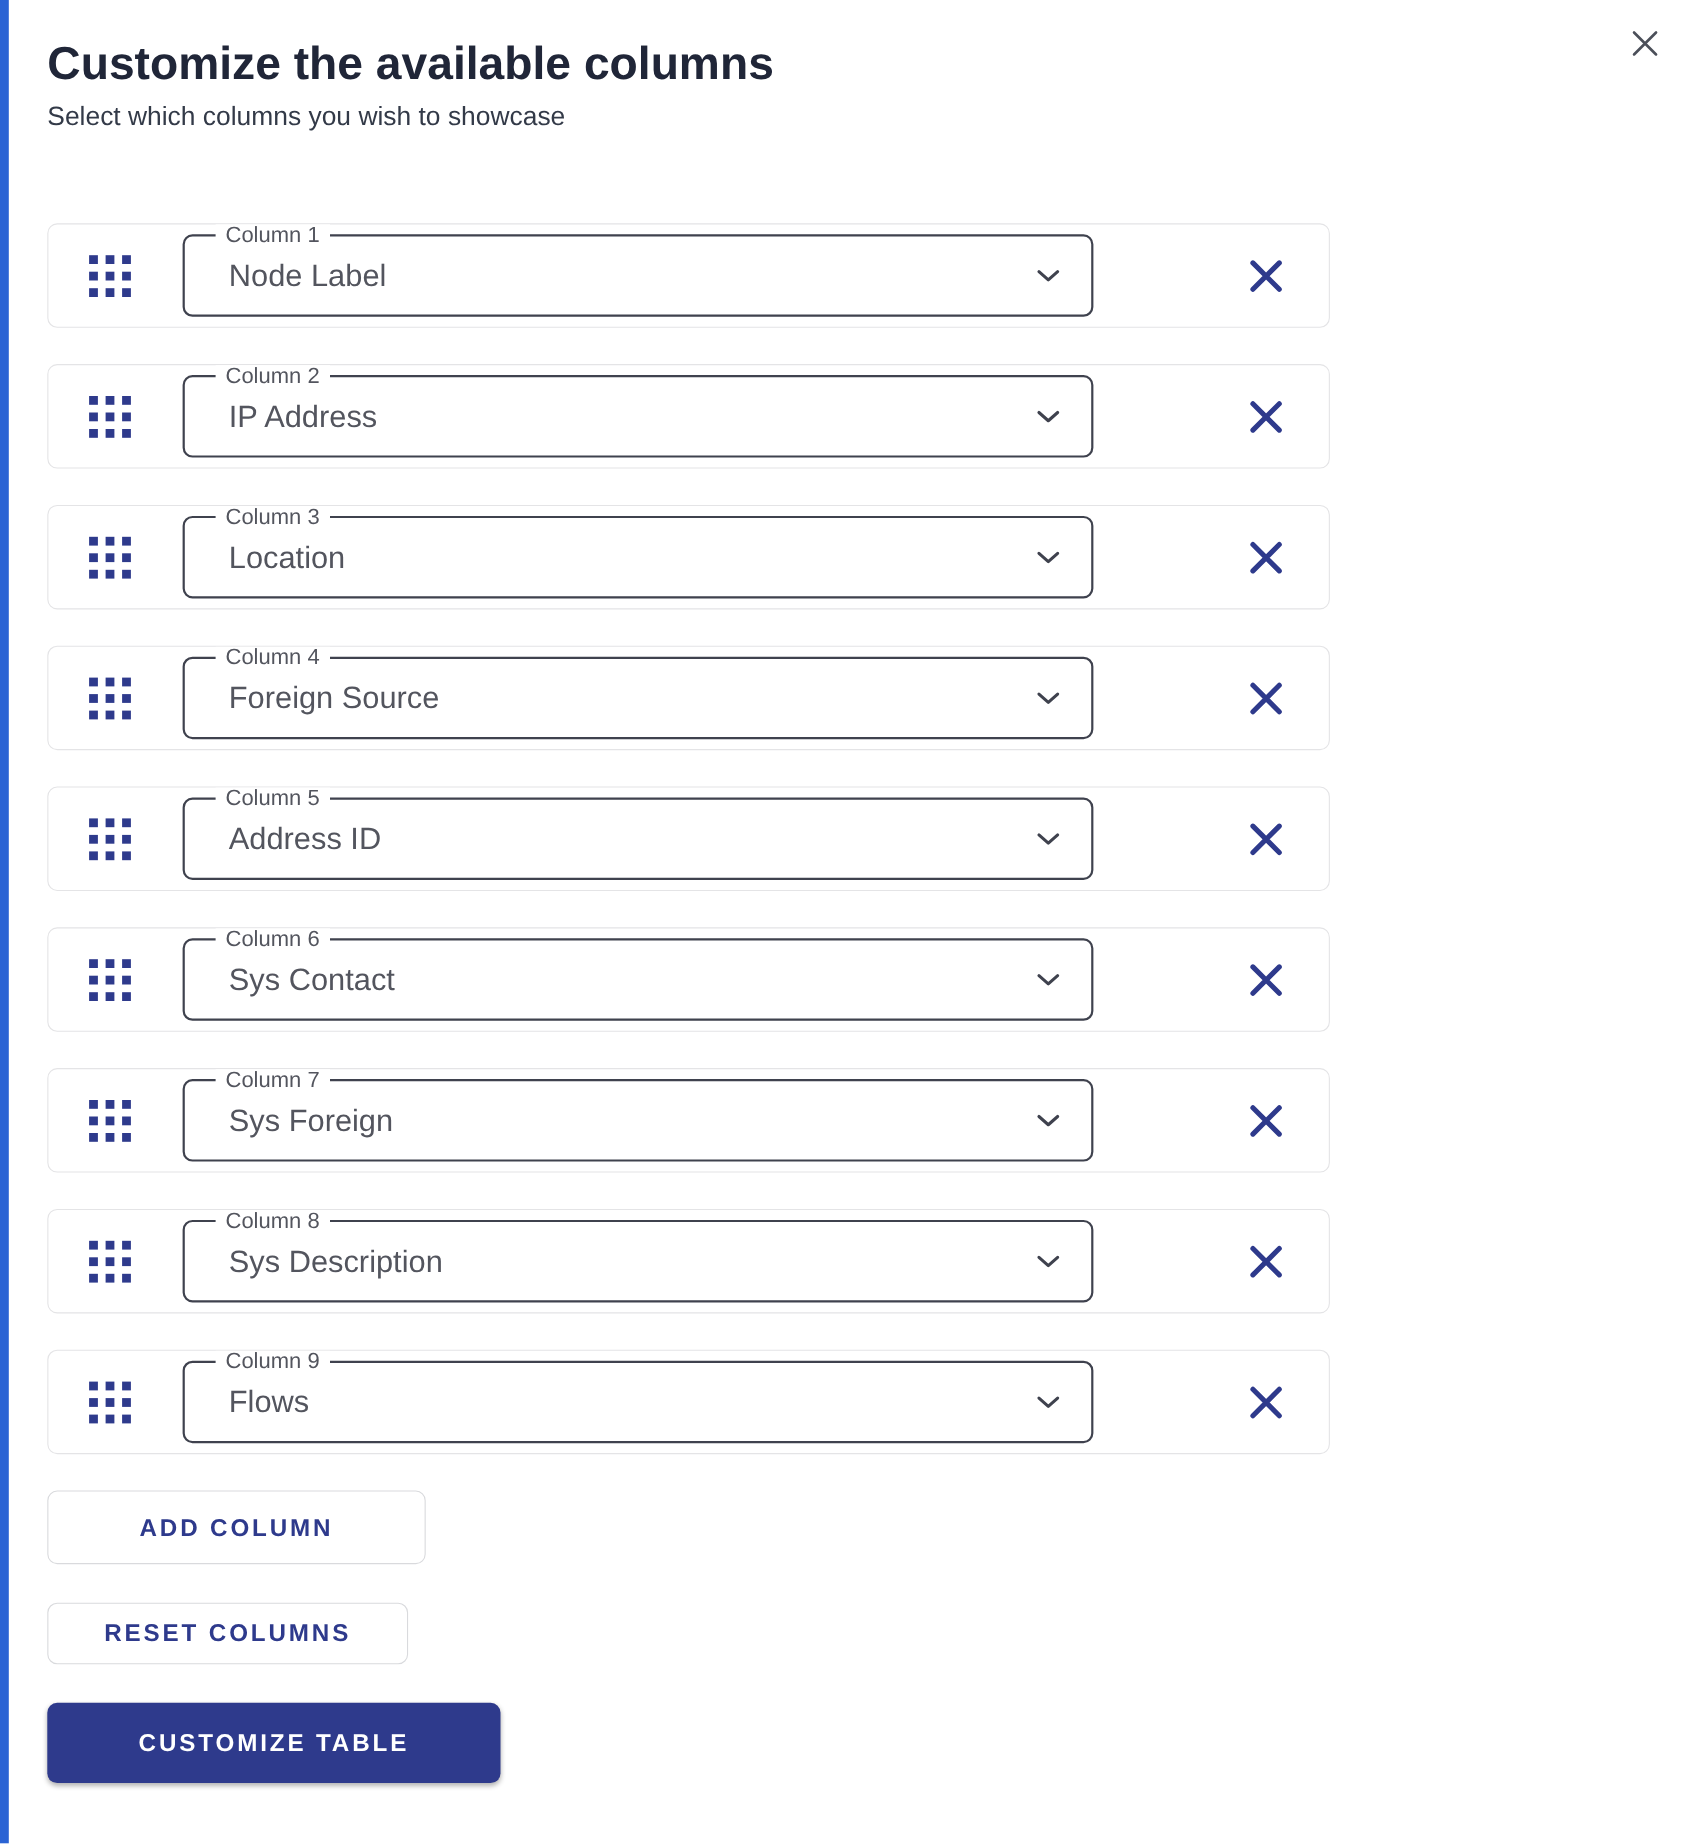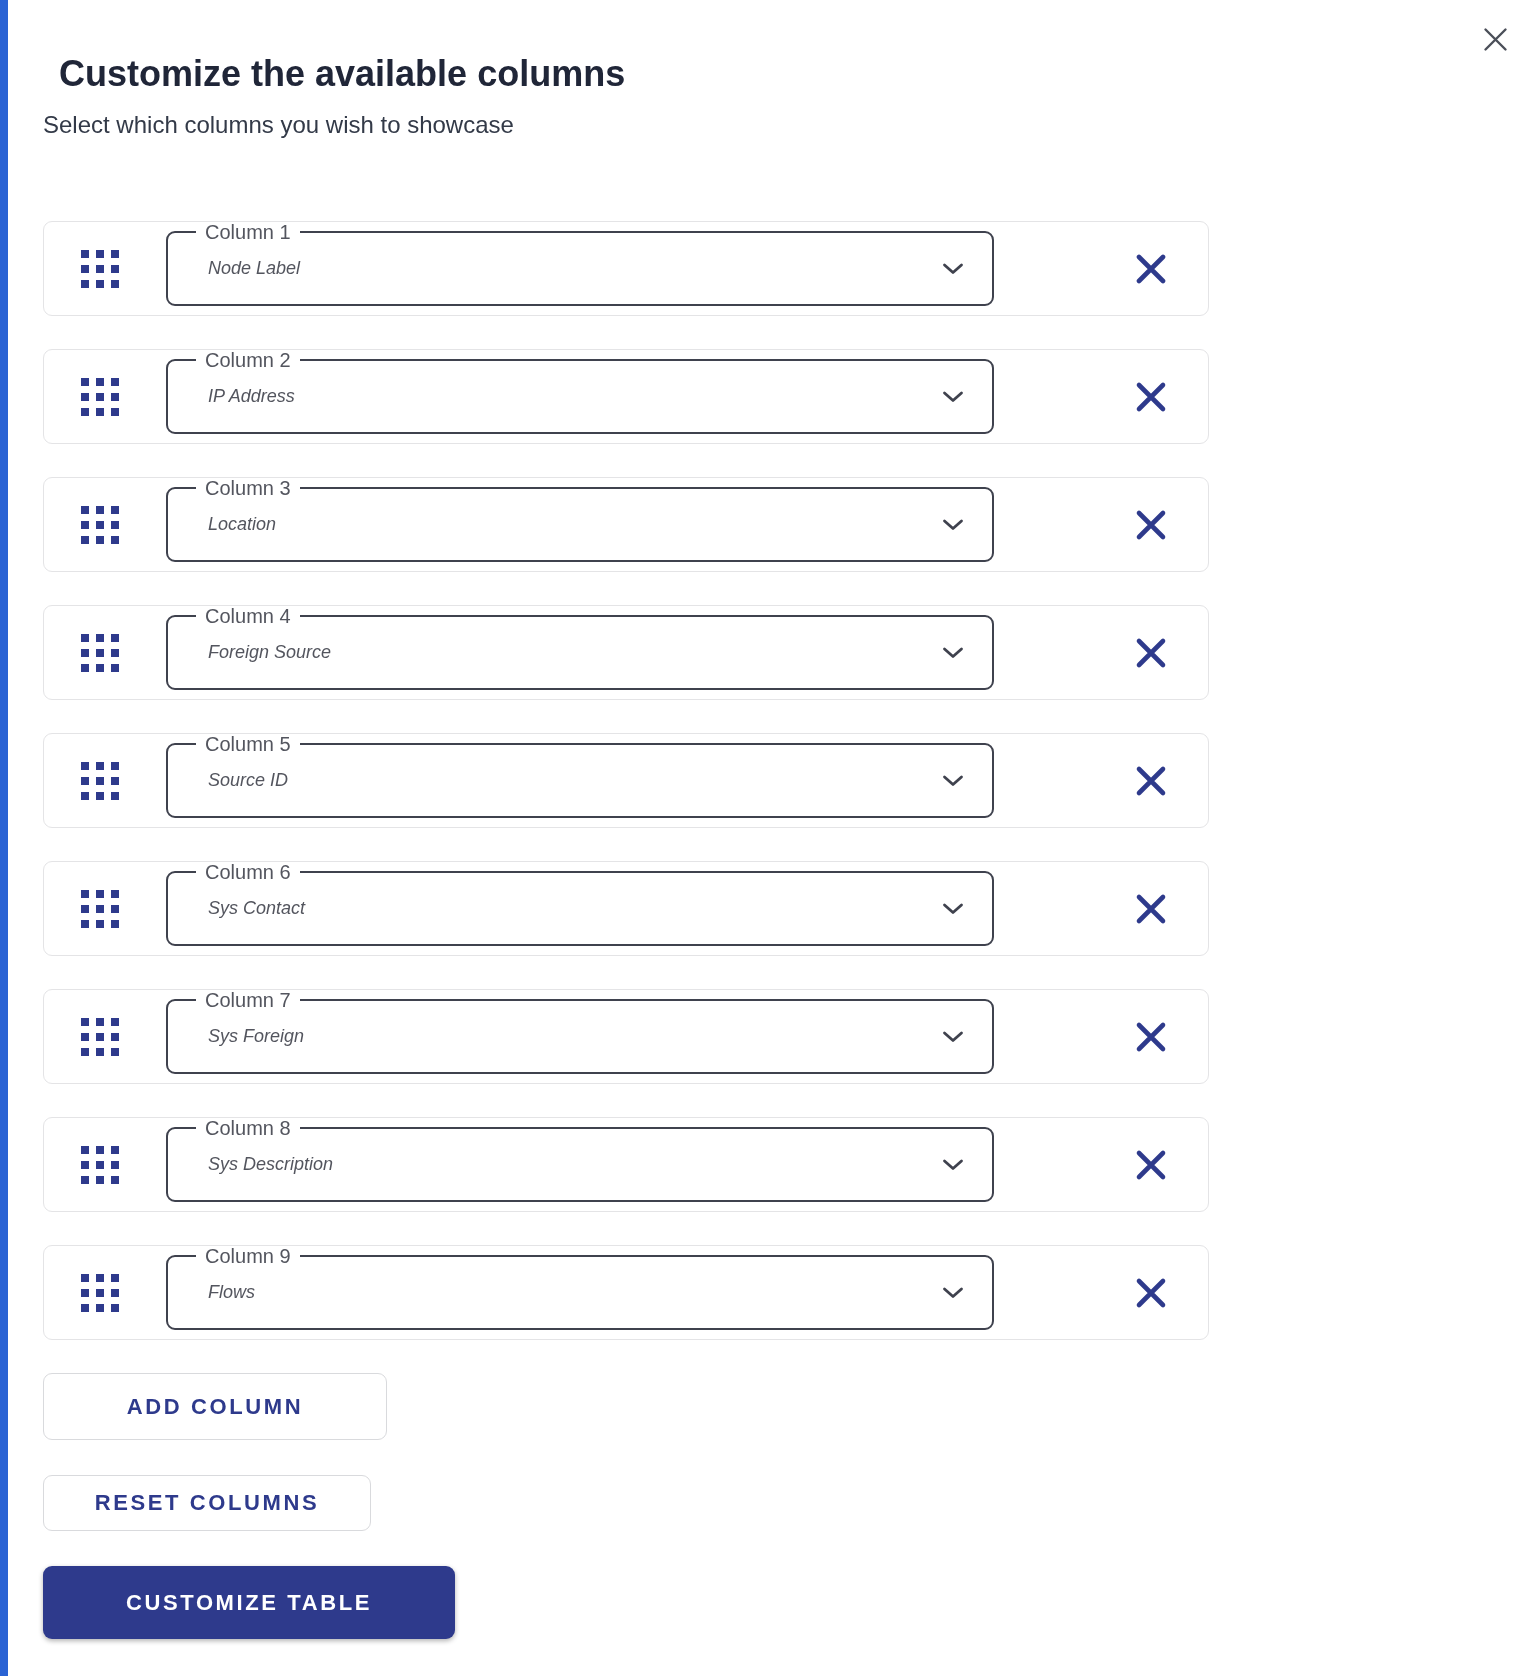--- a/index.html
+++ b/index.html
@@ -30,21 +30,21 @@
   }
   .page { padding: 38px 0 0 43px; }
   .close-btn {
     position: absolute; top: 20px; right: 22px;
     width: 38px; height: 38px;
     background: none; border: none; padding: 0;
     display: flex; align-items: center; justify-content: center;
     cursor: pointer; color: var(--close-icon);
   }
   h1.title {
-    margin: 16px; font-size: 36px; line-height: 40px;
+    margin: 0; font-size: 42px; line-height: 40px;
     font-weight: 700; color: var(--title-text);
   }
   .subtitle {
     margin: 14px 15px 0 0; font-size: 24px; line-height: 30px;
     font-weight: 400; color: var(--body-text);
   }
   .rows { margin-top: 81px; }
   .row {
     width: 1166px; height: 95px;
     border: 1.5px solid var(--row-border);
@@ -76,23 +76,22 @@
   }
   .select-label {
     position: absolute; top: -11px; left: 28px;
     background: #fff; padding: 0 9px;
     font-size: 20px; line-height: 20px;
     color: var(--field-text);
     white-space: nowrap;
   }
   .select-value {
     margin-left: 40px;
-    font-size: 18px; color: var(--field-text);
+    font-size: 28px; color: var(--field-text);
     white-space: nowrap;
-    font-style: italic;
   }
   .chevron {
     position: absolute; right: 28px; top: 50%;
     transform: translateY(-50%);
     color: var(--select-border);
   }
   .remove-btn {
     margin-left: auto; margin-right: 40px;
     background: none; border: none; padding: 0;
     display: flex; align-items: center; justify-content: center;
@@ -248,21 +247,21 @@
           <span></span>
       <span></span>
           <span></span>
           <span></span>
       <span></span>
           <span></span>
           <span></span>
     </div>
     <div class="select-field">
       <span class="select-label">Column 5</span>
-      <span class="select-value">Source ID</span>
+      <span class="select-value">Address ID</span>
       <svg class="chevron" width="22" height="13" viewBox="0 0 22 13">
         <path d="M2.5 2.5 L11 10 L19.5 2.5" fill="none" stroke="currentColor" stroke-width="2.8" stroke-linecap="round" stroke-linejoin="round"></path>
       </svg>
     </div>
     <button class="remove-btn">
       <svg width="34" height="34" viewBox="0 0 34 34">
         <path d="M5 5 L29 29 M29 5 L5 29" fill="none" stroke="currentColor" stroke-width="4.6" stroke-linecap="round"></path>
       </svg>
     </button>
   </div>

